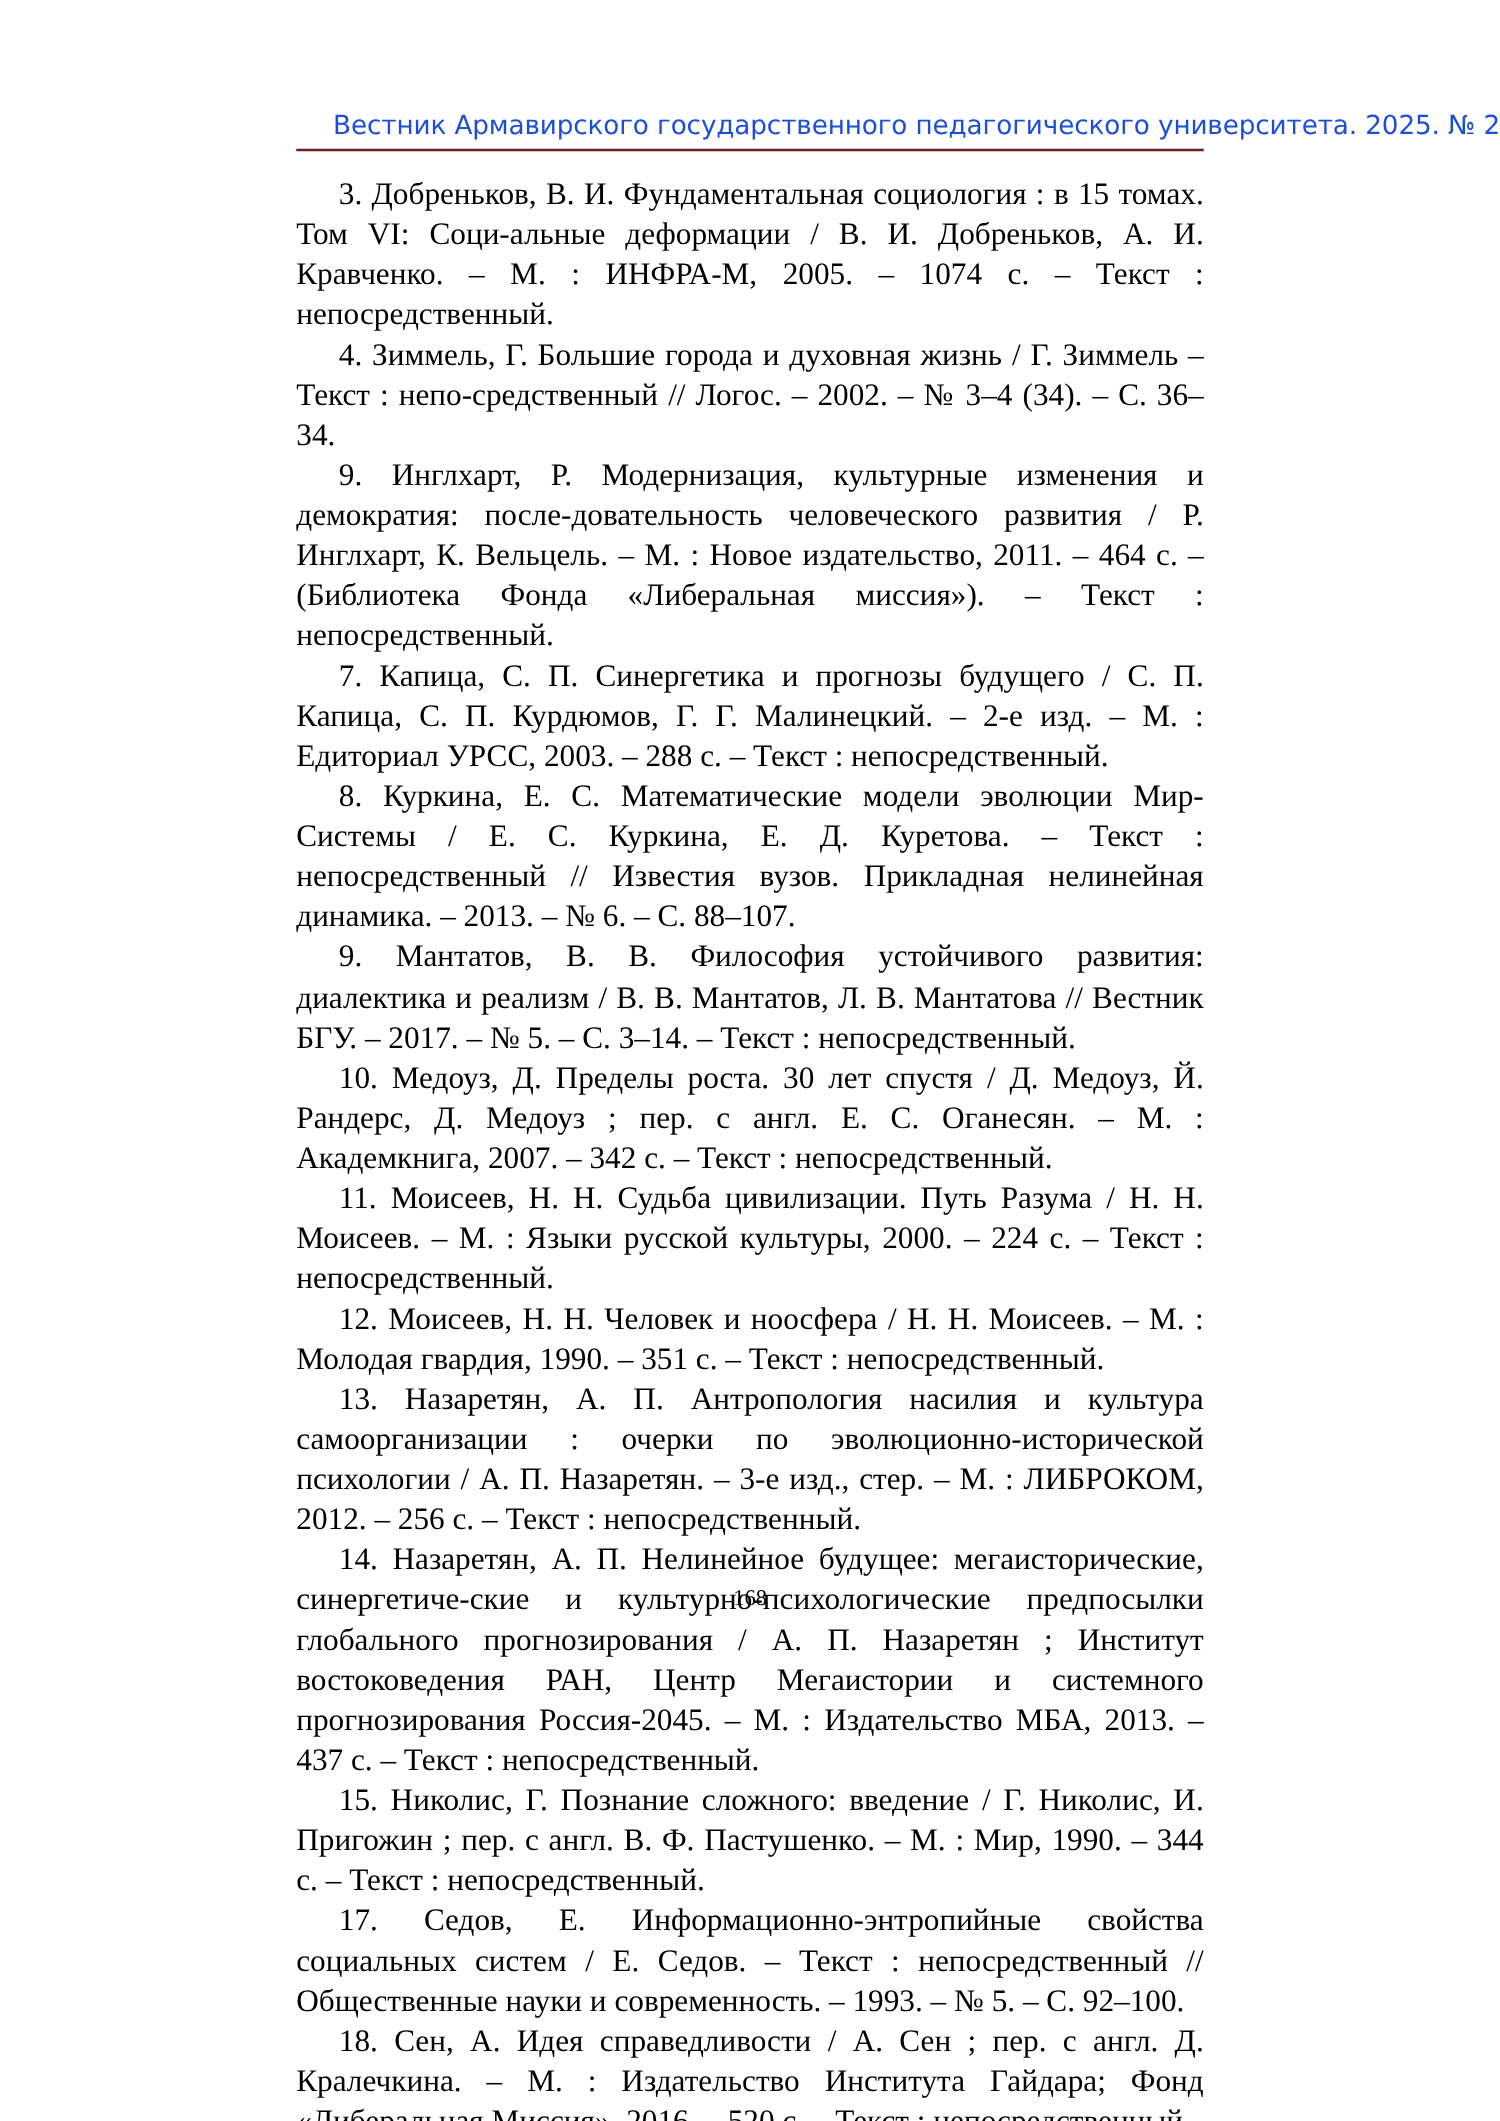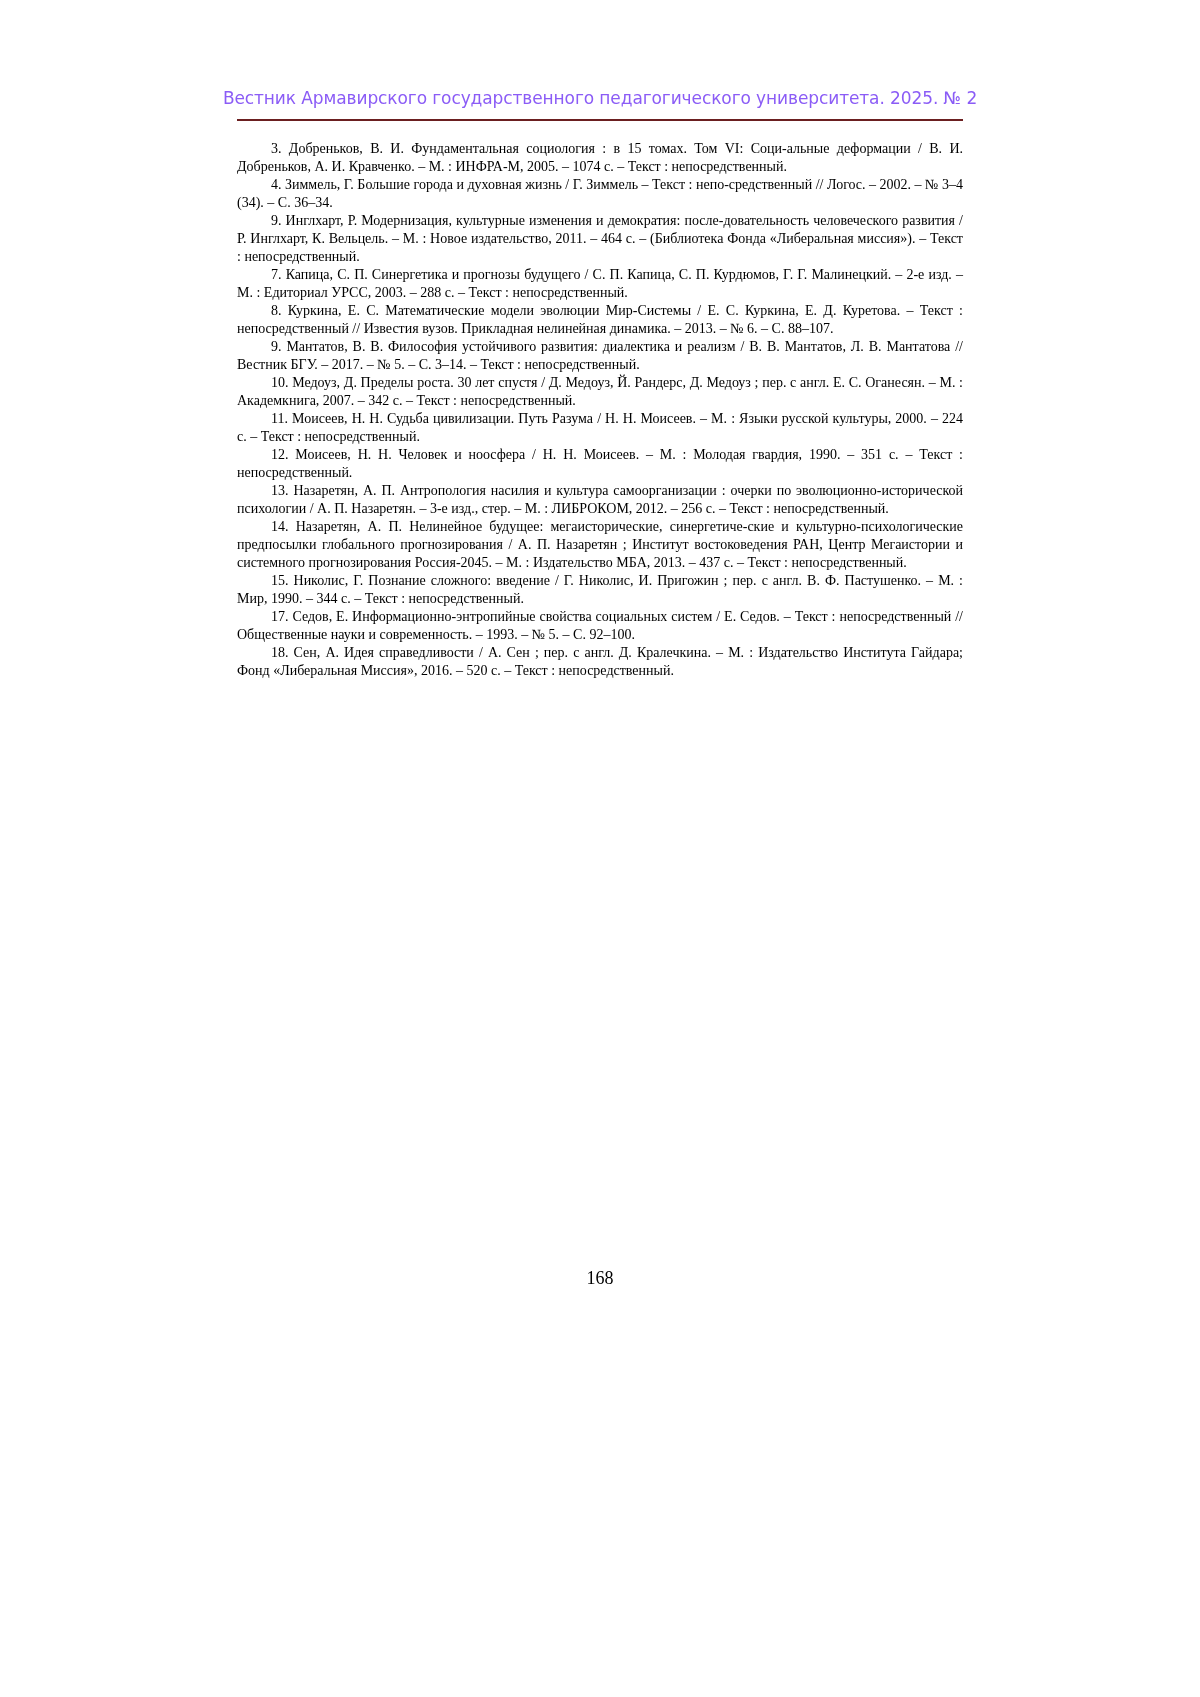--- a/index.html
+++ b/index.html
@@ -20,42 +20,42 @@
     top: 0; left: 0;
     width: 1200px;
     height: 1697px;
     box-sizing: border-box;
   }
   .running-head {
     position: absolute;
     top: 88px;
     left: 0;
     width: 1200px;
-    text-align: center;
+    text-align: right;
     font-family: "DejaVu Sans", sans-serif;
-    font-size: 17px;
+    font-size: 21px;
     letter-spacing: -0.1px;
-    color: #8b5cf6;
+    color: #1d4ed8;
   }
   .head-rule {
     position: absolute;
     top: 119px;
     left: 237px;
     width: 726px;
     height: 2px;
     background: #6b1f20;
   }
   .content {
     position: absolute;
     top: 140px;
     left: 237px;
     width: 726px;
   }
   .ref {
-    font-size: 14px;
+    font-size: 25px;
     line-height: 1.285;
     text-align: justify;
     text-justify: inter-word;
     text-indent: 34px;
     margin: 0 0 0 0;
     hyphens: manual;
   }
   .page-number {
     position: absolute;
     top: 1268px;

